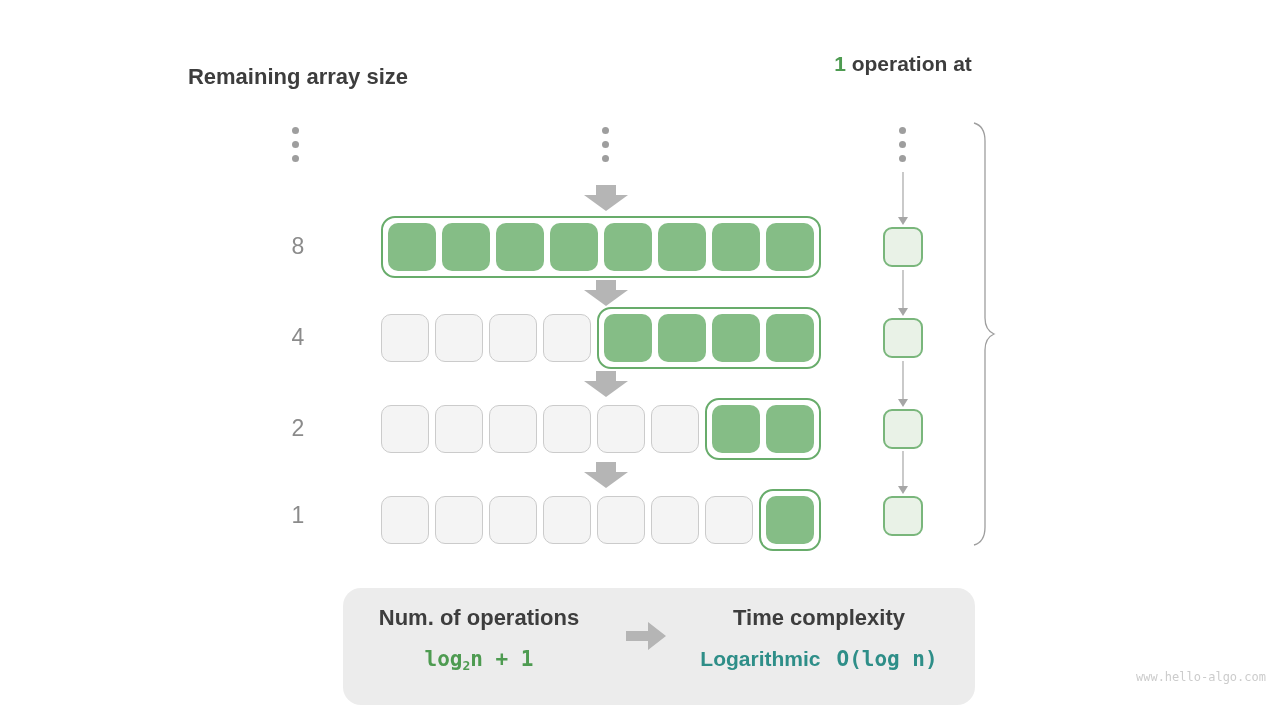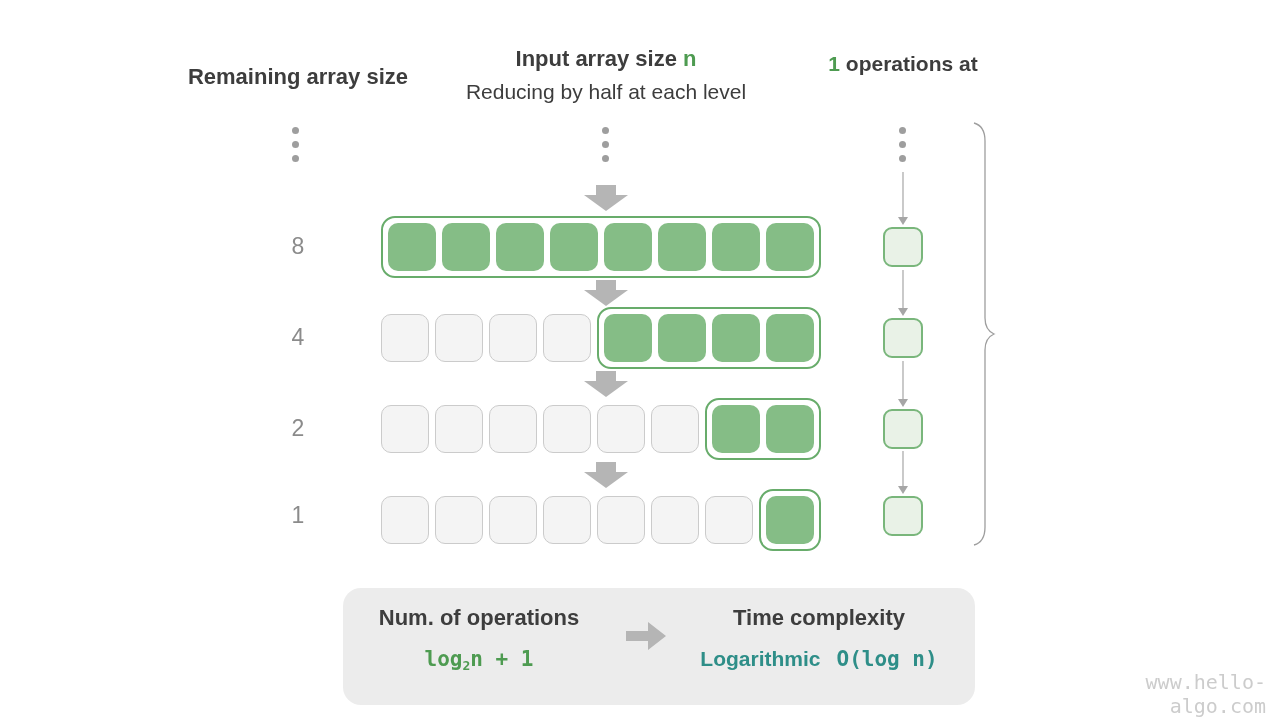--- a/index.html
+++ b/index.html
@@ -41,36 +41,32 @@
   .brace{stroke:#9e9e9e;stroke-width:1.3;fill:none;}
 
   .brace-text{font-size:21px;line-height:30px;}
   .brace-text .mono{font-size:21px;}
 
   .summary-box{background:var(--box-bg,#ececec);border-radius:18px;}
   .sum-title{font-size:22px;font-weight:bold;}
   .sum-formula{font-size:21px;}
   .right-arrow polygon{fill:var(--arrow-gray,#bdbdbd);}
 
-  .watermark{font-family:"DejaVu Sans Mono",monospace;font-size:20px;color:var(--watermark,#cccccc);}
+  .watermark{font-family:"DejaVu Sans Mono",monospace;font-size:12px;color:var(--watermark,#cccccc);}
 </style>
 </head>
 <body>
 
 <div class="canvas">
 
   <div class="abs hdr center" style="left:120px;top:63px;width:300px;">Remaining array size</div>
 
-  <div class="abs center" style="left:410px;top:45px;width:336px;">
-    <div class="hdr"><span>Input array size </span><span class="green">n</span></div>
-    <div class="sub-hdr" style="margin-top:5px;">Reducing by half at each level</div>
-  </div>
 
   <div class="abs hdr-right center" style="left:775px;top:50px;width:200px;">
-    <div><span class="green">1</span><span> operations at</span></div>
+    <div><span class="green">1</span><span> operation at</span></div>
   </div>
 
   <div class="abs dot-col" style="left:264px;top:127px;">
     <div class="dot"></div>
     <div class="dot"></div>
     <div class="dot"></div>
   </div>
   <div class="abs dot-col" style="left:574px;top:127px;">
     <div class="dot"></div>
     <div class="dot"></div>

